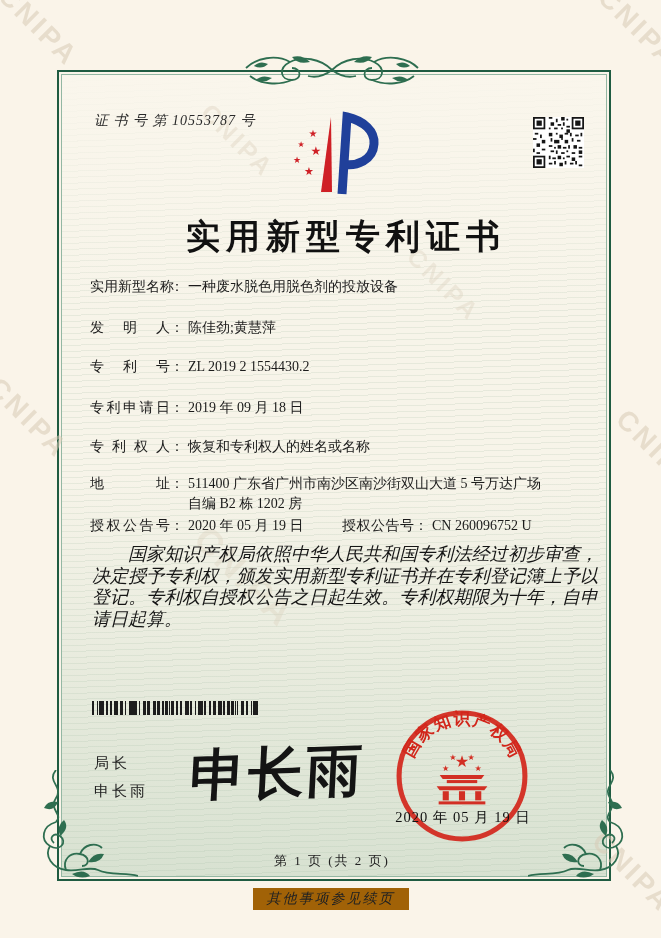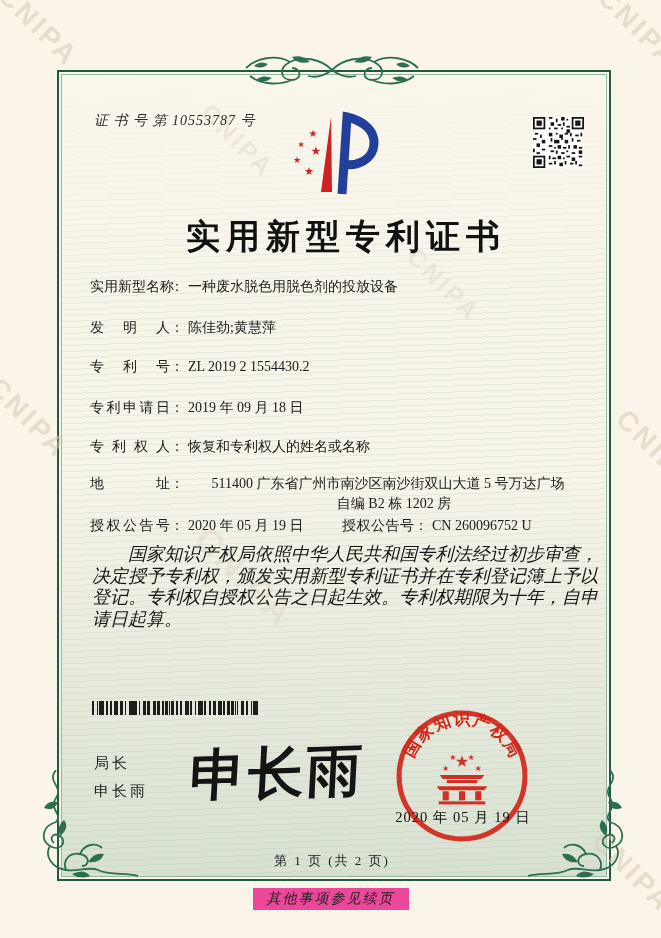--- a/index.html
+++ b/index.html
@@ -51,22 +51,22 @@
   .title{
     position:absolute;z-index:3;left:57px;top:200px;width:550px;margin:14px;
     text-align:center;font-size:34px;font-weight:bold;letter-spacing:6px;color:#111;
   }
   
   .row{position:absolute;z-index:3;left:90px;width:512px;font-size:14px;line-height:20px;white-space:nowrap;}
   .lbl{display:inline-block;width:80px;text-align:justify;text-align-last:justify;vertical-align:top;}
   .lbl-sm{display:inline-block;width:72px;text-align:justify;text-align-last:justify;vertical-align:top;}
   .colon{vertical-align:top;}
   .val{margin-left:4px;vertical-align:top;}
-  .addrblock{display:inline-block;white-space:normal;width:400px;text-align:center;}
-  .addr2{display:block;margin-left:12px;}
+  .addrblock{display:inline-block;white-space:normal;width:400px;}
+  .addr2{display:block;}
   .grant2{position:absolute;left:252px;top:0;}
   
   .legal{
     position:absolute;z-index:3;left:92px;top:544px;width:506px;
     font-size:18px;line-height:21.5px;text-align:justify;font-style:italic;color:#151515;
   }
   .legal p{margin:0;text-indent:2em;}
   
   .barcode{
     position:absolute;z-index:3;left:92px;top:701px;width:166px;height:14px;
@@ -90,21 +90,21 @@
   .seal-date{
     position:absolute;z-index:5;left:392px;top:808px;width:142px;
     text-align:center;font-size:14.5px;letter-spacing:1px;color:#111;
   }
   .pageinfo{
     position:absolute;z-index:3;left:57px;top:852px;width:550px;
     text-align:center;font-size:13px;letter-spacing:2px;color:#222;
   }
   .contnote{
     position:absolute;z-index:3;left:50%;top:888px;transform:translateX(-50%);
-    background:#ec4899;padding:2px 14px;
+    background:#a16207;padding:2px 14px;
     font-size:14px;font-style:italic;letter-spacing:2px;color:#222;white-space:nowrap;
   }
 </style>
 </head>
 <body>
 
 <div class="stage">
 
   <span class="wm wm1">CNIPA</span>
   <span class="wm wm2">CNIPA</span>

